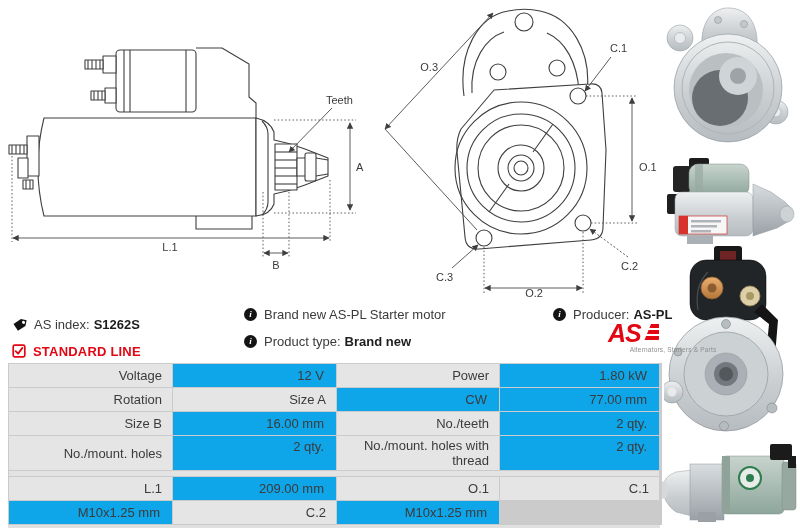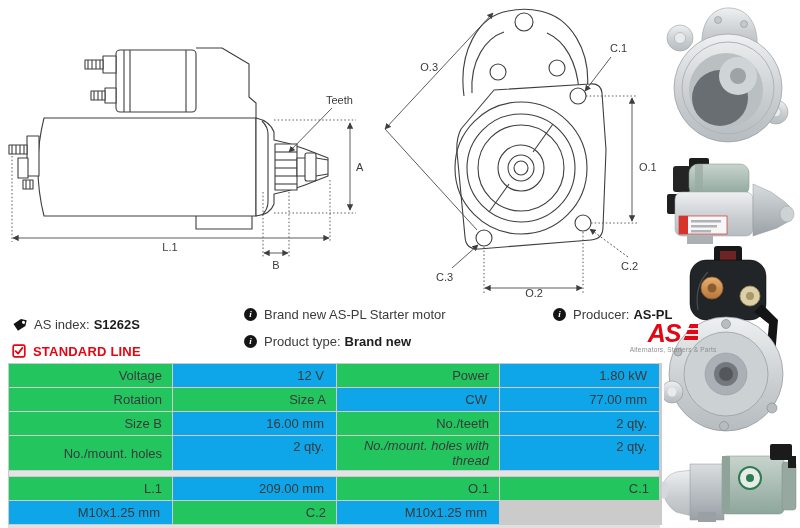--- a/index.html
+++ b/index.html
@@ -12,32 +12,32 @@
   .info-col{position:absolute;}
   .info-line{display:flex;align-items:center;font-size:13px;height:16px;margin-bottom:11px;white-space:nowrap;}
   .info-line .ic{margin-right:7px;flex:0 0 auto;display:inline-flex;}
   .info-line .lbl{margin-right:4px;}
   .info-line b{color:#1d1d1d;font-weight:bold;}
   .red-line{color:#e30613;font-weight:bold;letter-spacing:.2px;}
   .i-icon{width:13px;height:13px;border-radius:50%;background:#141414;color:#fff;font-size:9px;
           font-weight:bold;font-style:italic;display:inline-flex;align-items:center;justify-content:center;
           font-family:"Liberation Serif",serif;}
   .as-logo{position:absolute;left:608px;top:322px;width:130px;text-align:center;}
-  .as-logo .row{display:flex;align-items:flex-end;justify-content:center;}
+  .as-logo .row{display:flex;align-items:flex-end;justify-content:flex-start;}
   .as-text{font-size:25px;font-weight:bold;font-style:italic;color:#e30613;letter-spacing:-1px;line-height:22px;}
   .as-tagline{font-size:6.5px;color:#8f8f8f;margin-top:2px;letter-spacing:.2px;}
   
   .spec-table{position:absolute;left:8px;top:363px;width:652px;display:grid;
               grid-template-columns:163px 163px 162px 159px;
               grid-template-rows:23px 23px 23px 34px 5px 23px 23px;
               gap:1px;background:#cbcbcb;border:1px solid #cbcbcb;font-size:13px;}
   .cell{display:flex;align-items:center;justify-content:flex-end;overflow:hidden;}
-  .cell.lab{background:#22c55e;padding:0 10px 0 8px;text-align:right;}
+  .cell.lab{background:#e5e5e5;padding:0 10px 0 8px;text-align:right;}
   .cell.val{background:#0ea5e9;padding:0 12px 0 8px;}
-  .cell.wrap{text-align:right;line-height:15px;font-style:italic;}
+  .cell.wrap{text-align:right;line-height:15px;}
   .gap-row{grid-column:1 / -1;background:#e3e3e3;}
   .bottom-strip{position:absolute;left:8px;top:525px;width:652px;height:4px;background:#e0e0e0;}
   .dim{font-size:11px;fill:#3a3a3a;font-family:"Liberation Sans",sans-serif;}
 </style>
 </head>
 <body>
 
 <div class="page">
 
   <div class="drawings">

